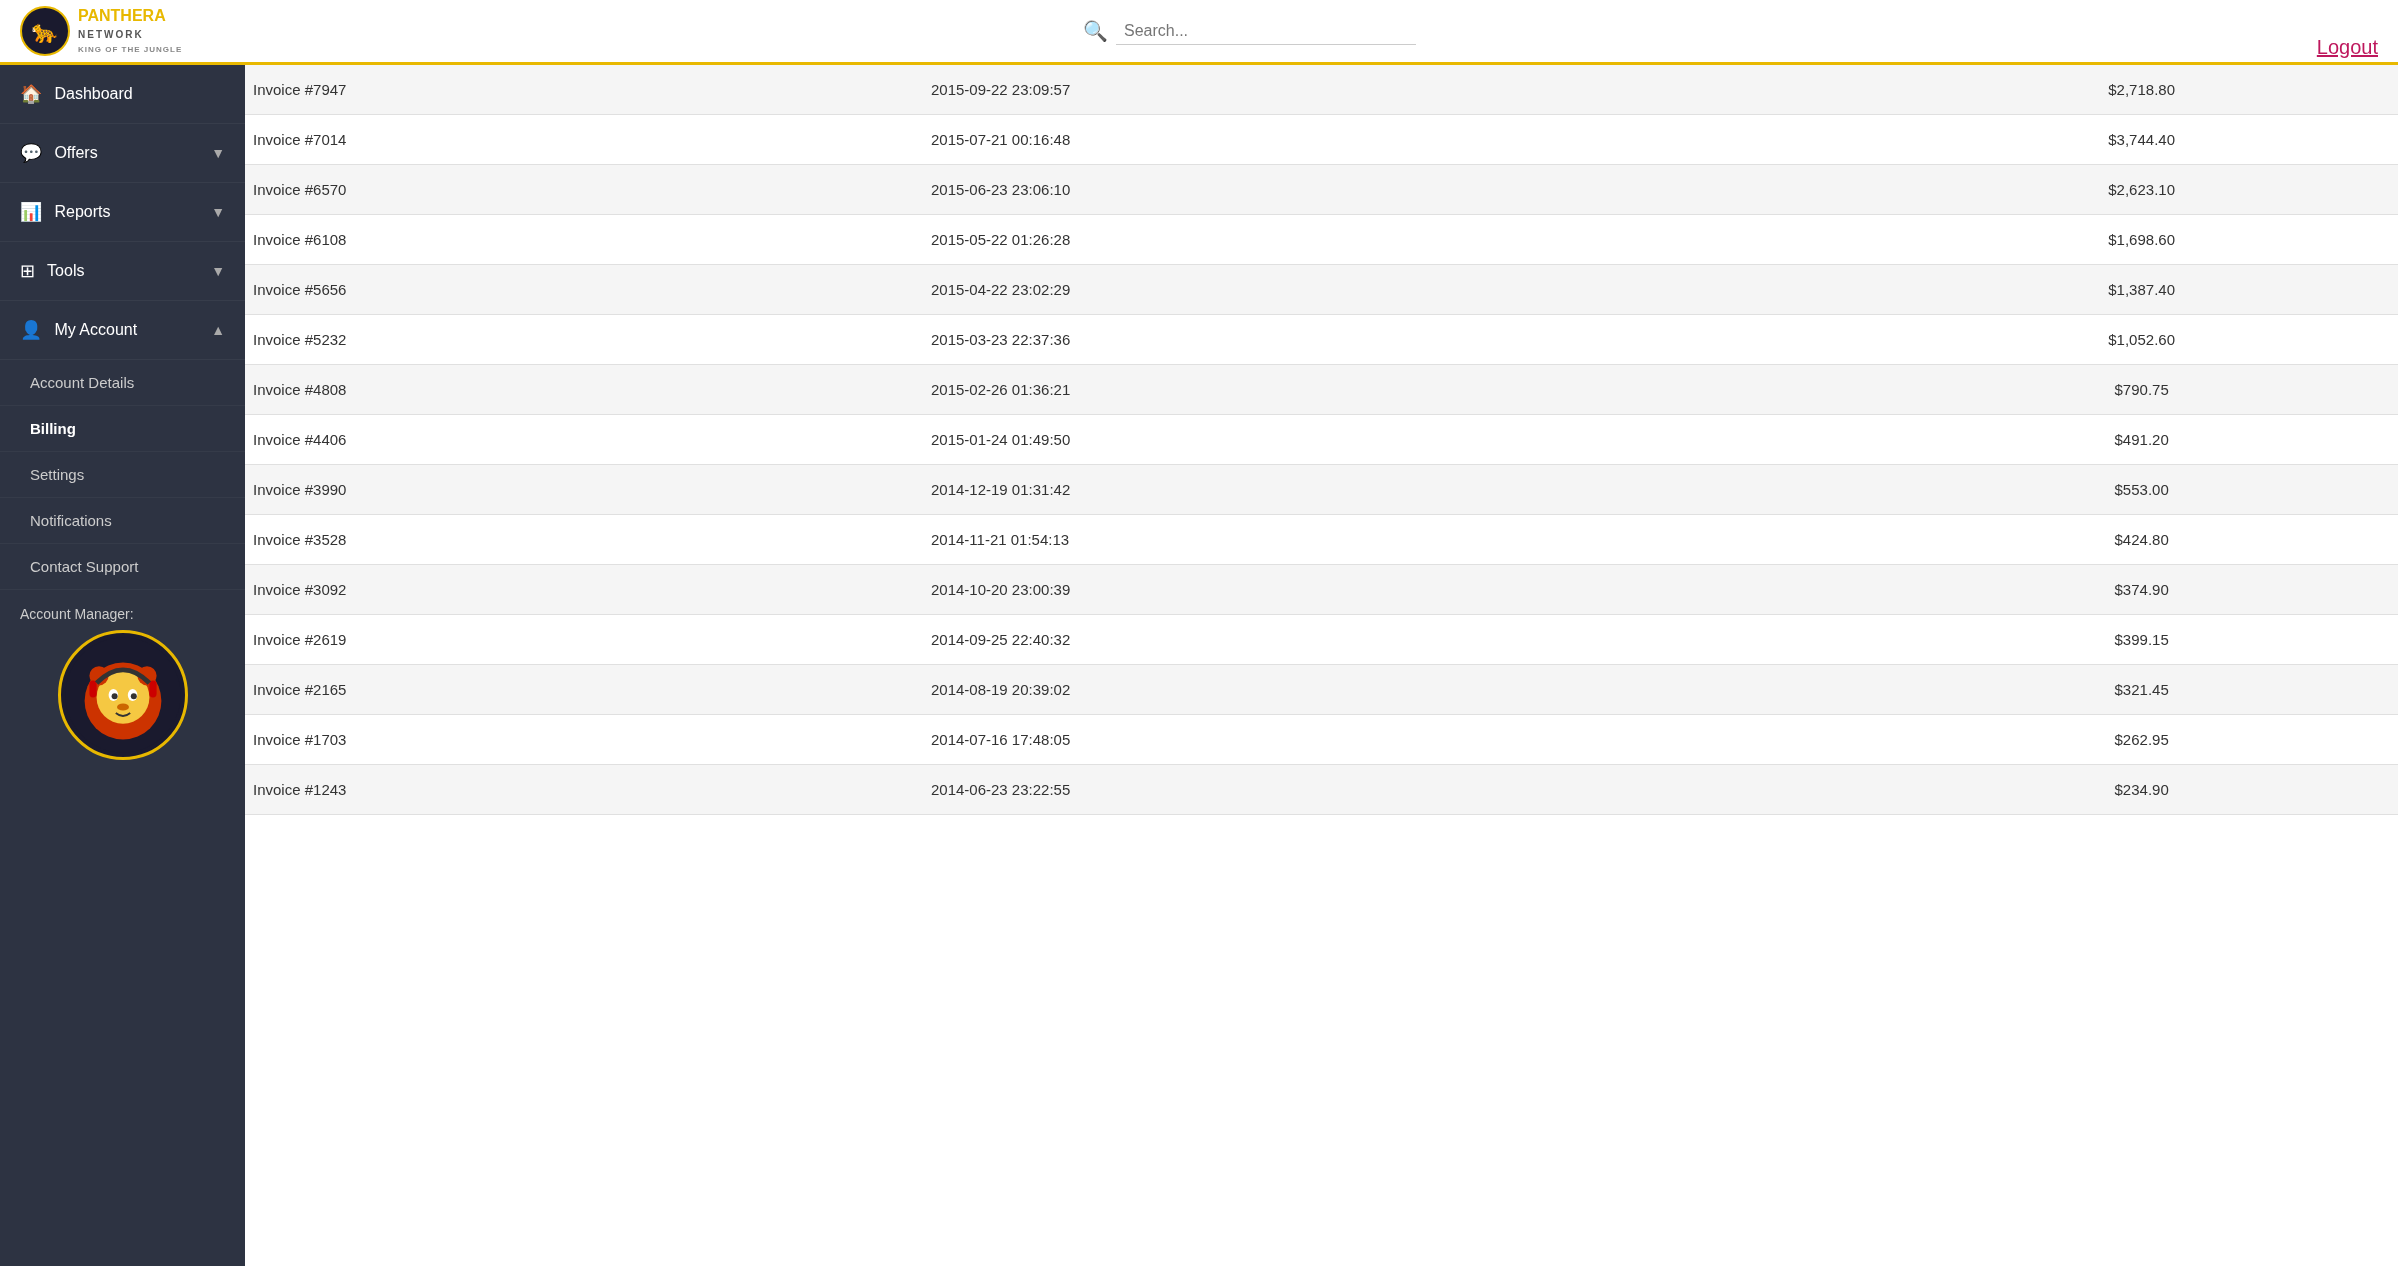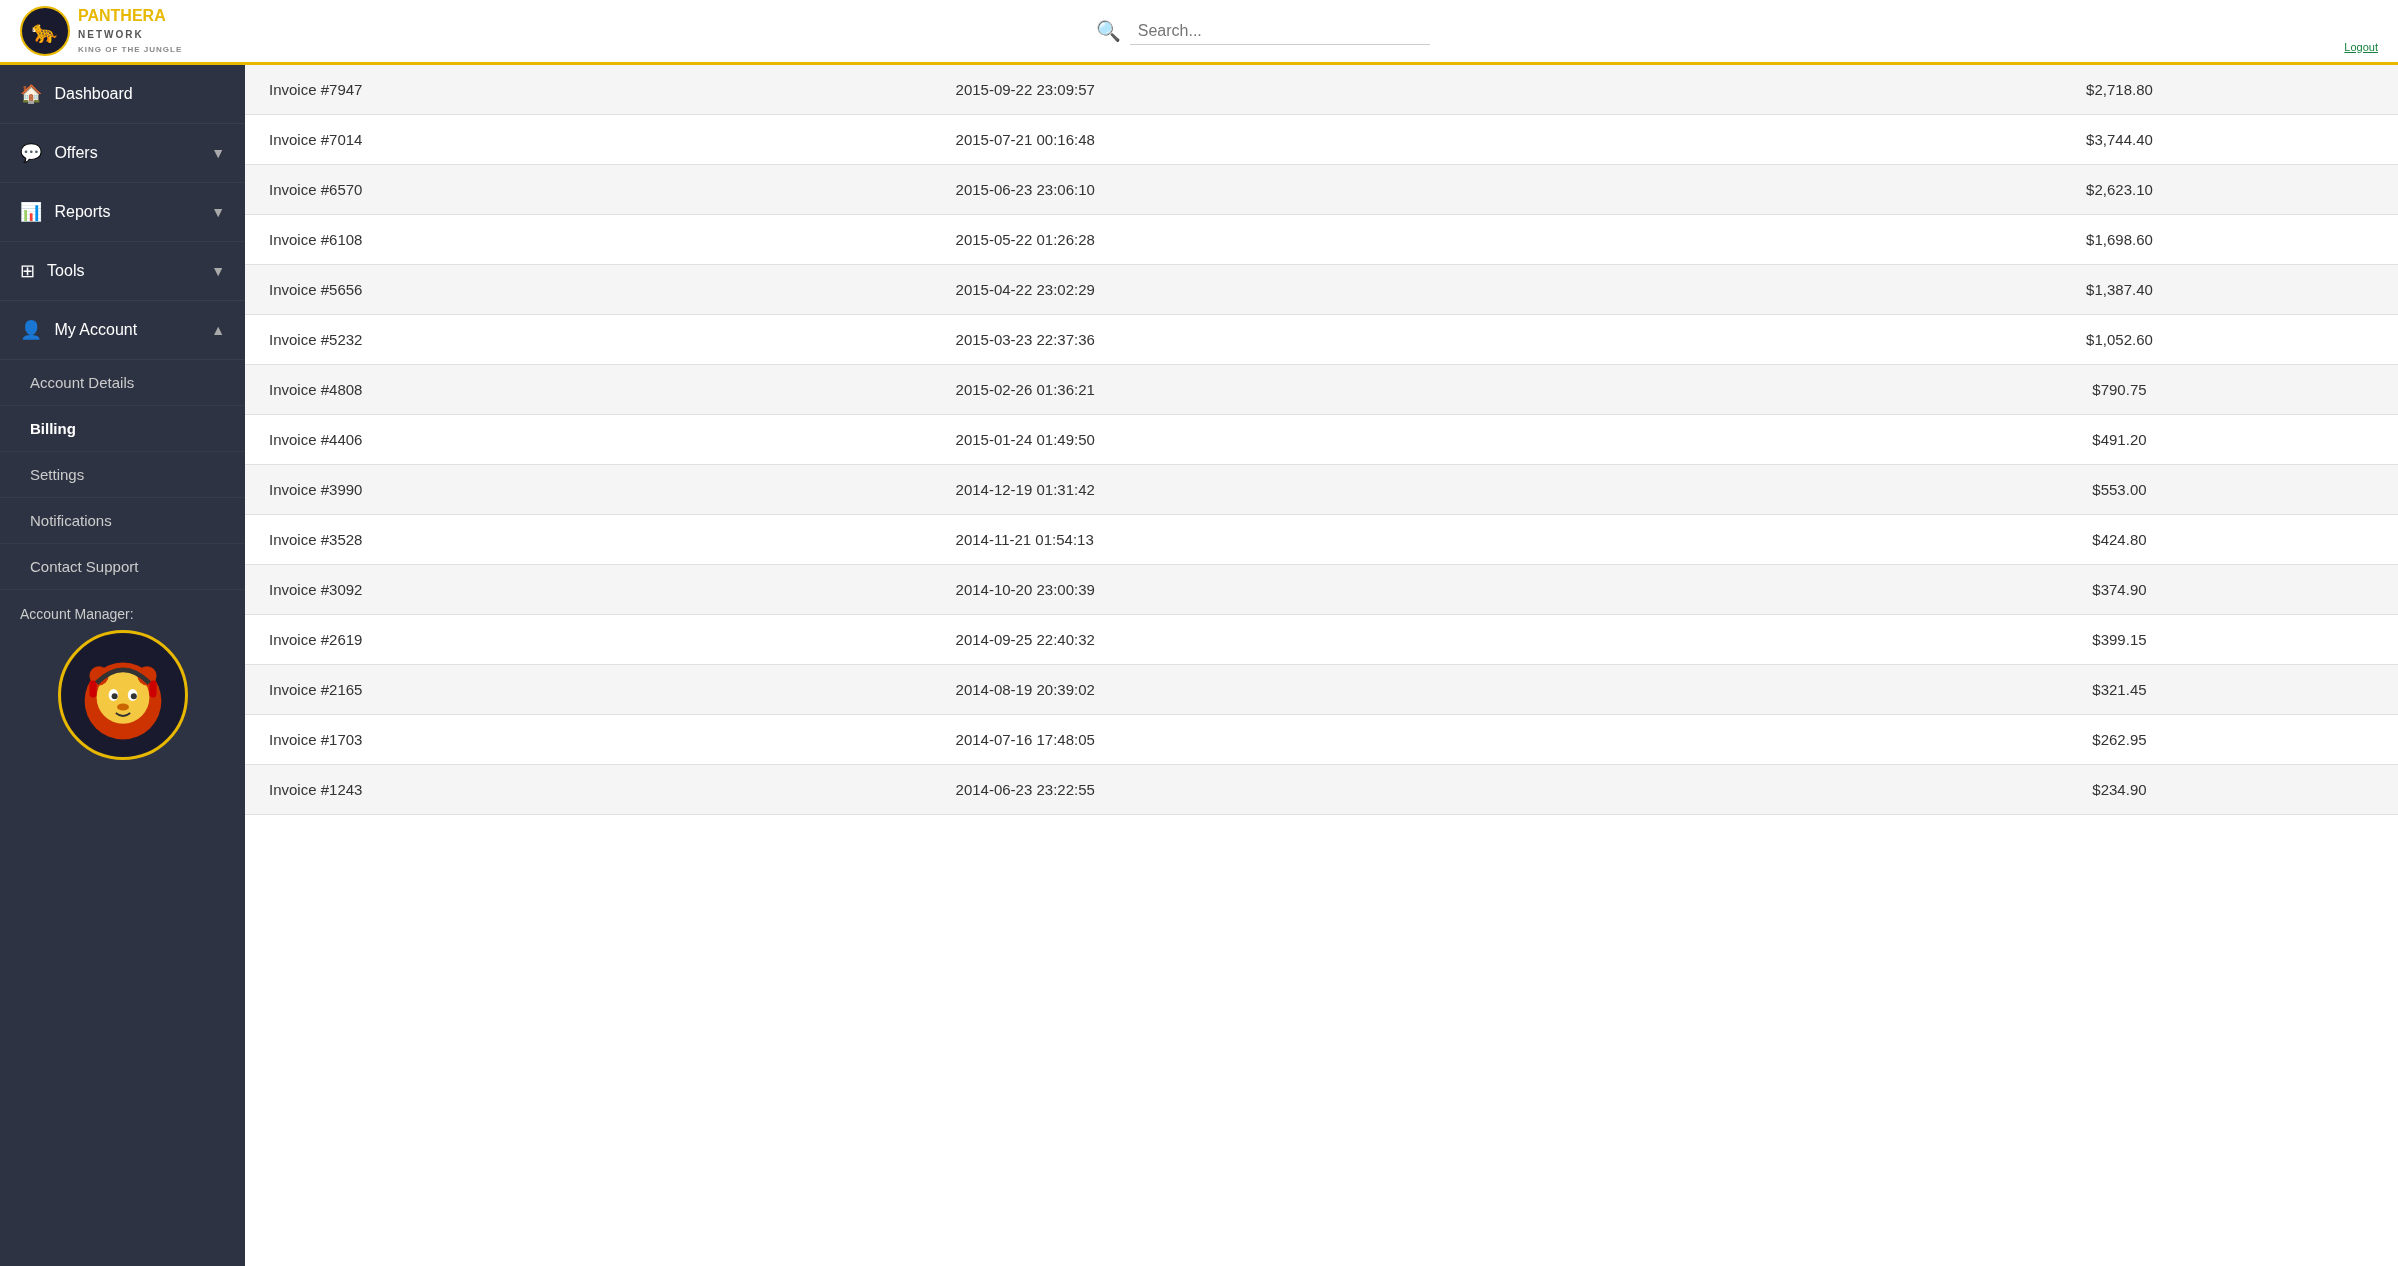--- a/index.html
+++ b/index.html
@@ -41,22 +41,22 @@
       padding: 4px 8px;
       background: transparent;
     }
     .search-icon-wrap {
       color: #999;
       font-size: 20px;
     }
     .logout-btn {
       background: none;
       border: none;
-      font-size: 11px;
-      color: #15803d;
+      font-size: 20px;
+      color: #be185d;
       cursor: pointer;
       text-decoration: underline;
       margin-top: 32px;
     }
 
     
     .layout {
       display: flex;
       flex: 1;
       overflow: hidden;
@@ -140,21 +140,21 @@
     .invoice-table tr {
       border-bottom: 1px solid #e0e0e0;
     }
     .invoice-table tr:nth-child(odd) {
       background: #f5f5f5;
     }
     .invoice-table tr:nth-child(even) {
       background: #fff;
     }
     .invoice-table td {
-      padding: 16px 24px;
+      padding: 16px 8px;
       font-size: 15px;
       color: #333;
     }
     .invoice-table td:last-child {
       text-align: center;
     }
   </style>
 </head>
 <body>
 

